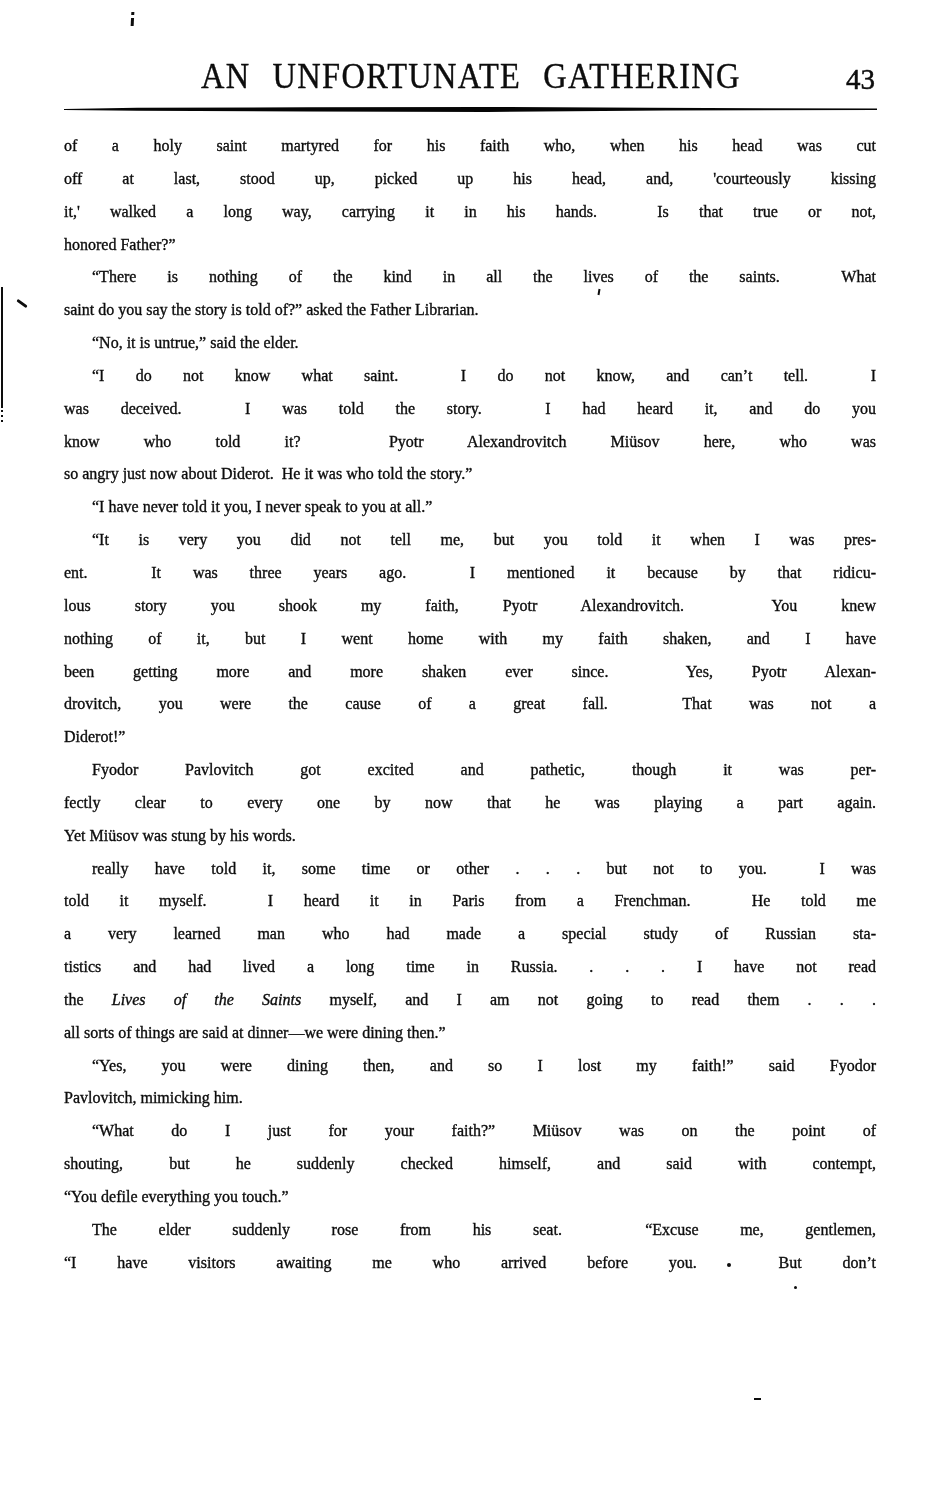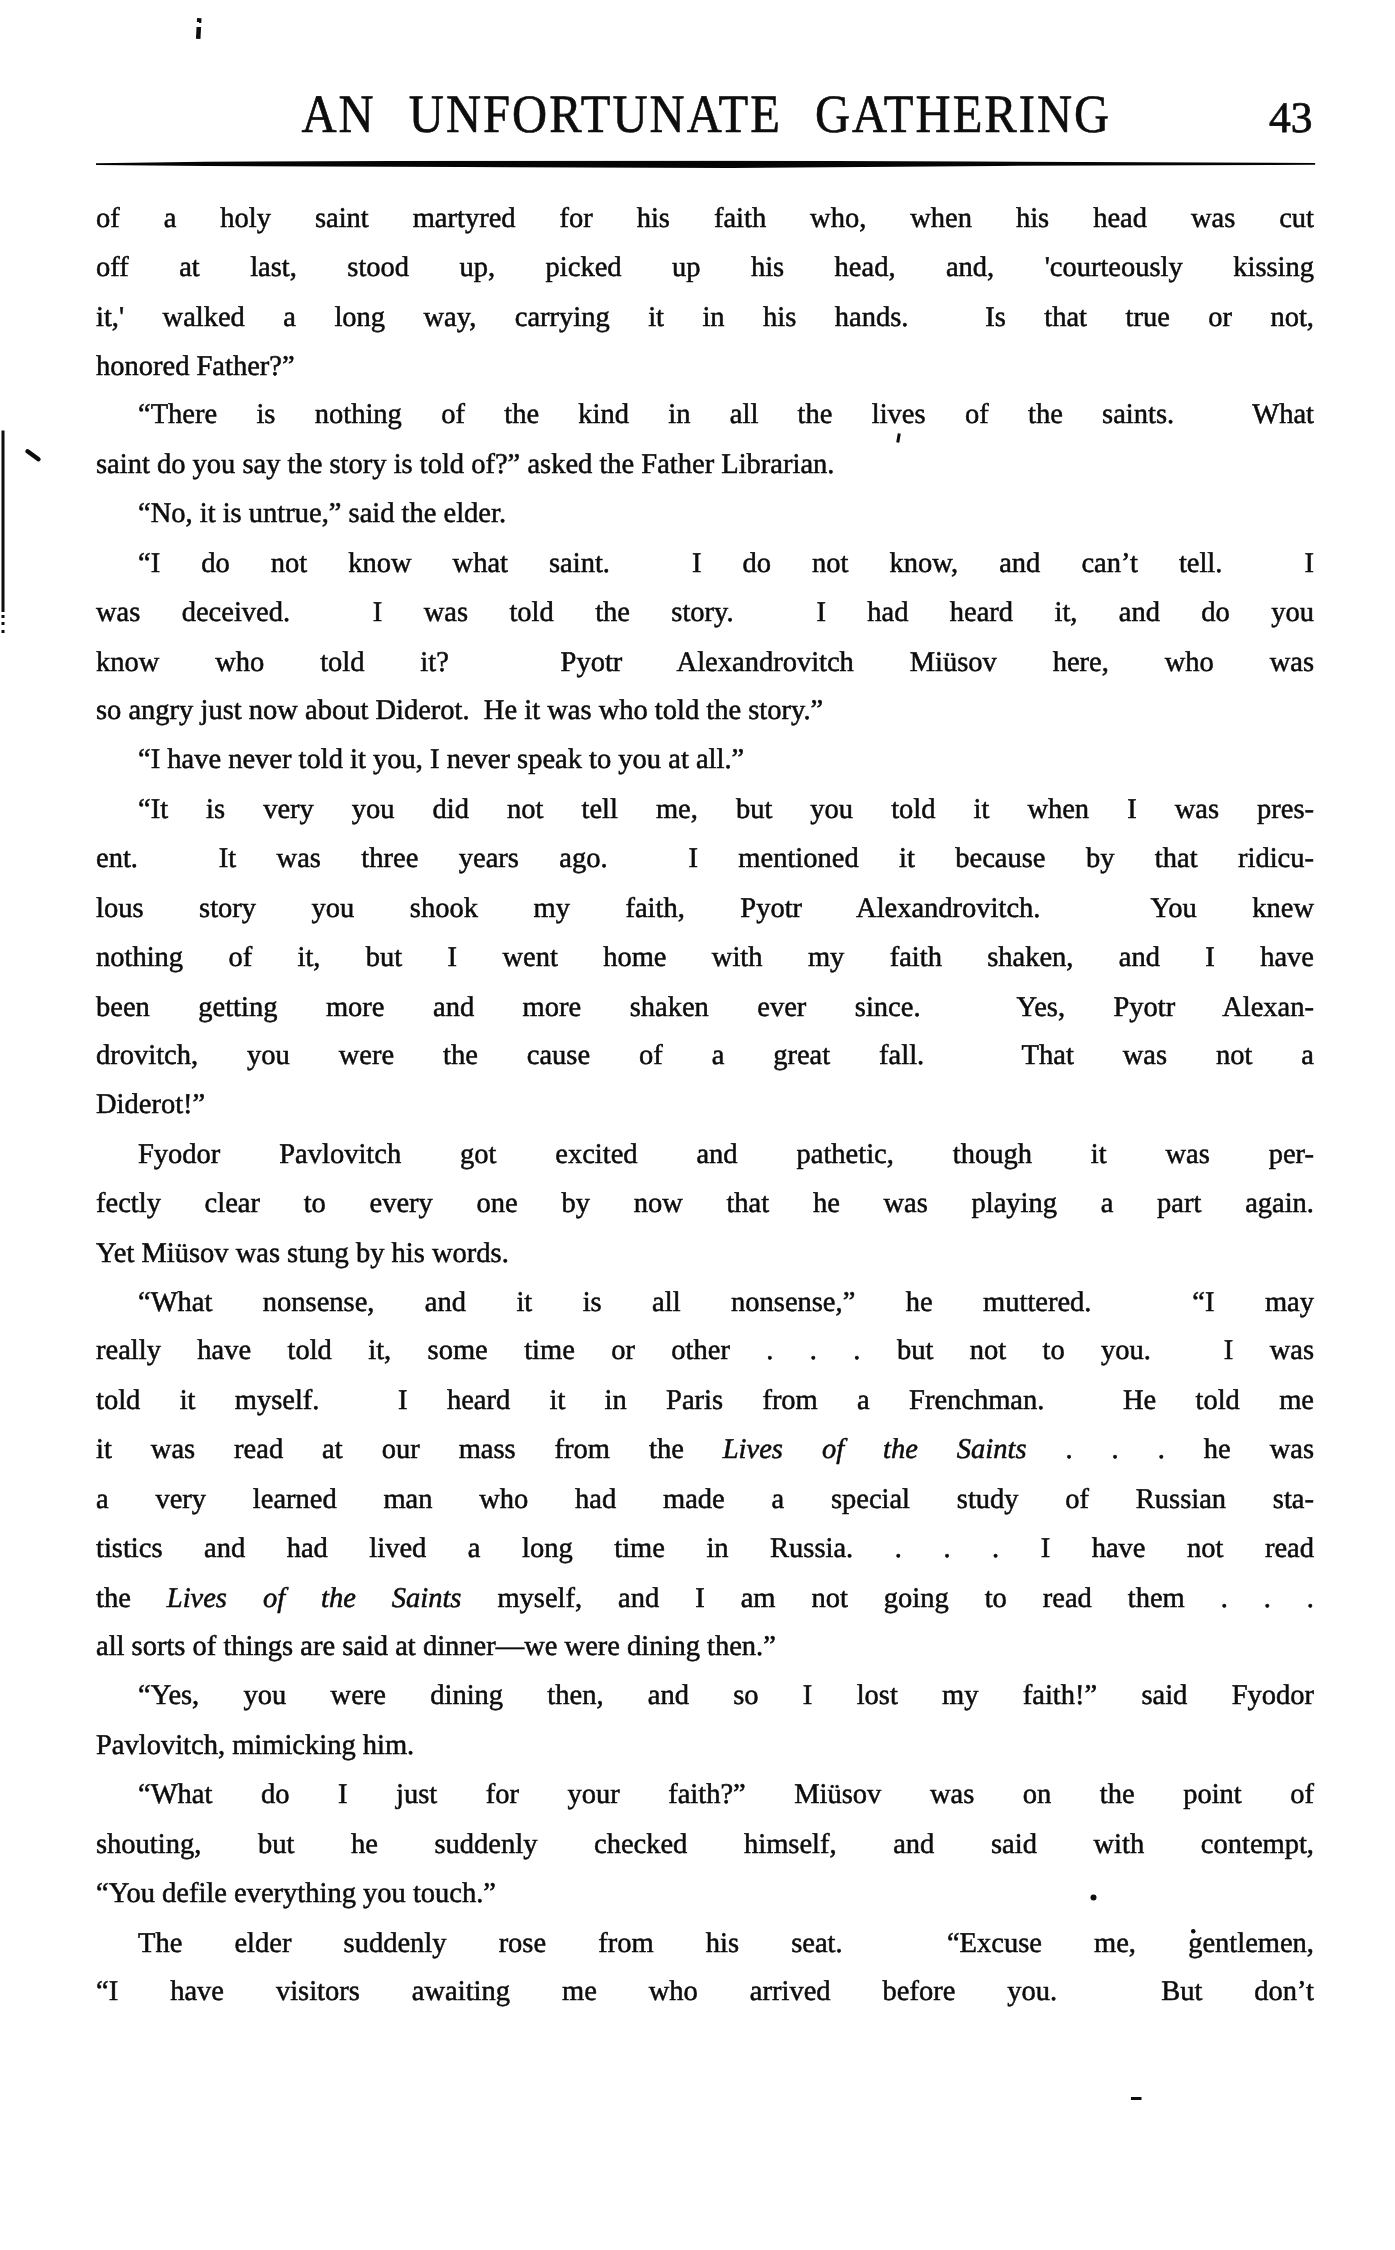--- a/index.html
+++ b/index.html
@@ -42,21 +42,21 @@
   .head-rule {
     position: absolute;
     left: 64px; top: 107px; width: 813px; height: 5px;
     background: #050505;
     clip-path: polygon(0 38%, 9% 16%, 30% 4%, 52% 0, 72% 14%, 100% 32%, 100% 58%, 74% 72%, 52% 100%, 30% 88%, 9% 74%, 0 60%);
   }
   
   .body-text {
     position: absolute;
     left: 64px; top: 130px; width: 812px;
-    font-size: 19px;
+    font-size: 16px;
     -webkit-text-stroke: 0.35px #0d0d0d;
     text-justify: inter-word;
   }
   .line {
     height: 32.85px;
     line-height: 32.85px;
     text-align: justify;
     text-align-last: justify;
     white-space: nowrap;
   }
@@ -128,24 +128,22 @@
         <div class="line"><span>been getting more and more shaken ever since.&nbsp; Yes, Pyotr Alexan-</span></div>
         <div class="line"><span>drovitch, you were the cause of a great fall.&nbsp; That was not a</span></div>
         <div class="line flush"><span>Diderot!”</span></div>
       </div>
       <div class="paragraph indent">
         <div class="line"><span>Fyodor Pavlovitch got excited and pathetic, though it was per-</span></div>
         <div class="line"><span>fectly clear to every one by now that he was playing a part again.</span></div>
         <div class="line flush"><span>Yet Miüsov was stung by his words.</span></div>
       </div>
       <div class="paragraph indent">
-        <div class="line"><span>“What nonsense, and it is all nonsense,” he muttered.&nbsp; “I may</span></div>
         <div class="line"><span>really have told it, some time or other . . . but not to you.&nbsp; I was</span></div>
         <div class="line"><span>told it myself.&nbsp; I heard it in Paris from a Frenchman.&nbsp; He told me</span></div>
-        <div class="line"><span>it was read at our mass from the </span><span class="italic">Lives of the Saints</span><span> . . . he was</span></div>
         <div class="line"><span>a very learned man who had made a special study of Russian sta-</span></div>
         <div class="line"><span>tistics and had lived a long time in Russia. . . . I have not read</span></div>
         <div class="line"><span>the </span><span class="italic">Lives of the Saints</span><span> myself, and I am not going to read them . . .</span></div>
         <div class="line flush"><span>all sorts of things are said at dinner—we were dining then.”</span></div>
       </div>
       <div class="paragraph indent">
         <div class="line"><span>“Yes, you were dining then, and so I lost my faith!” said Fyodor</span></div>
         <div class="line flush"><span>Pavlovitch, mimicking him.</span></div>
       </div>
       <div class="paragraph indent">

